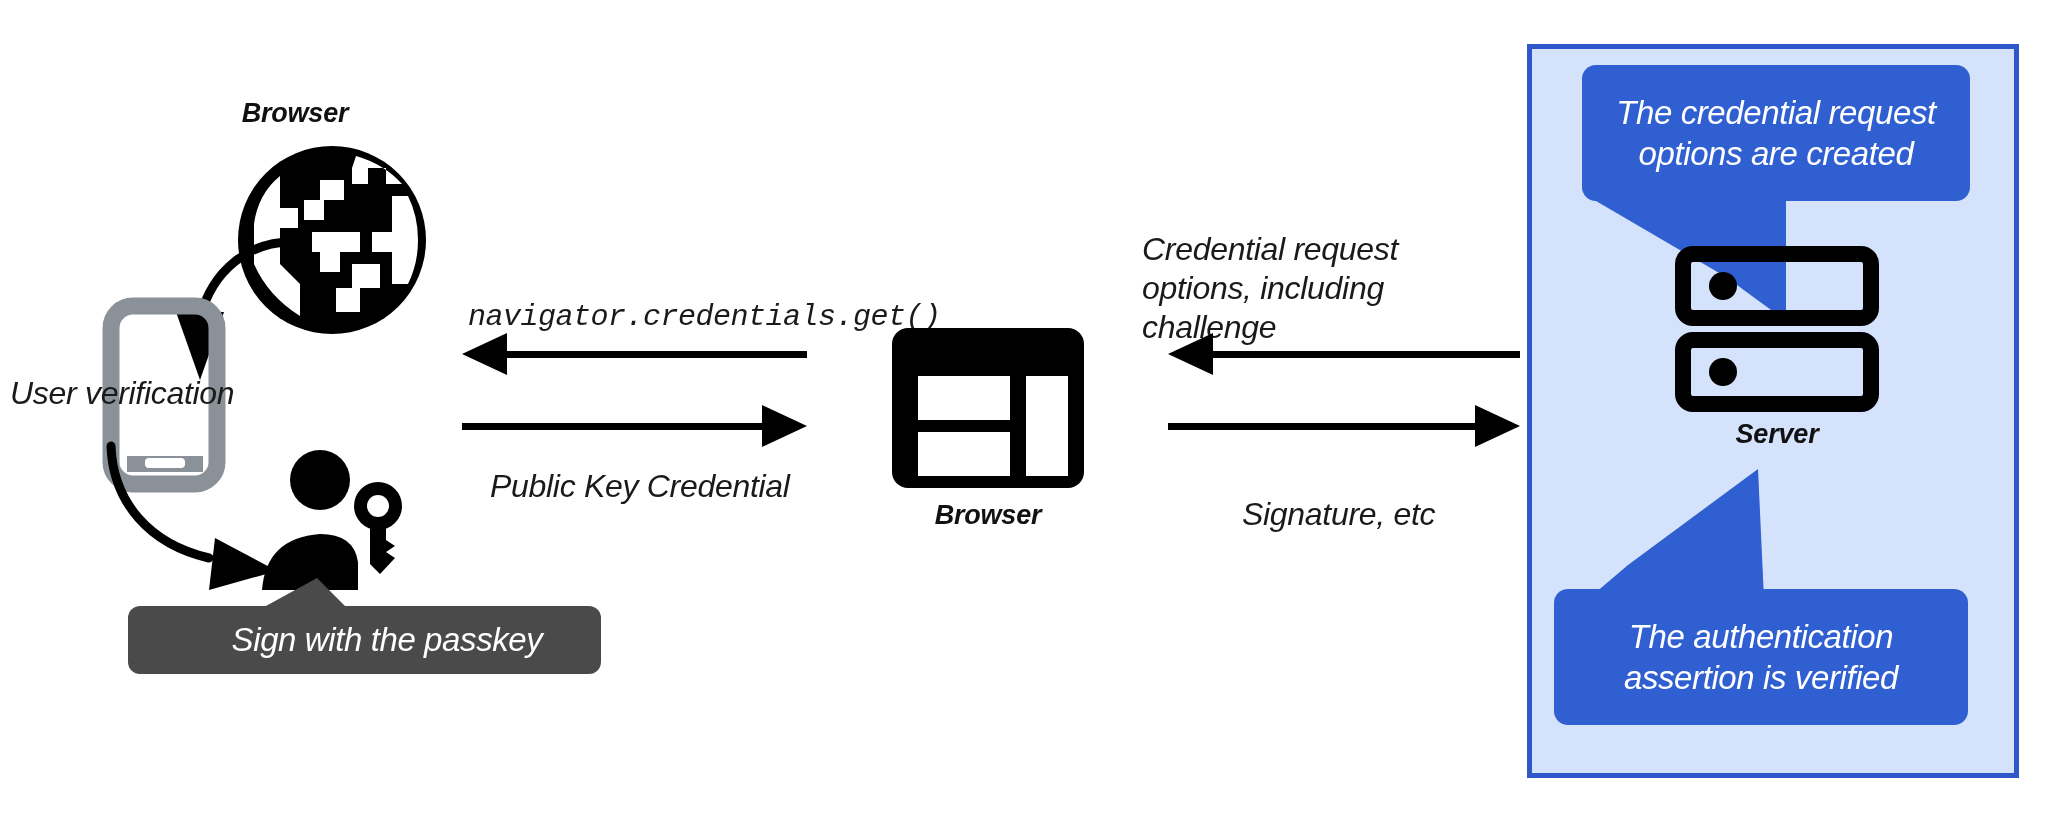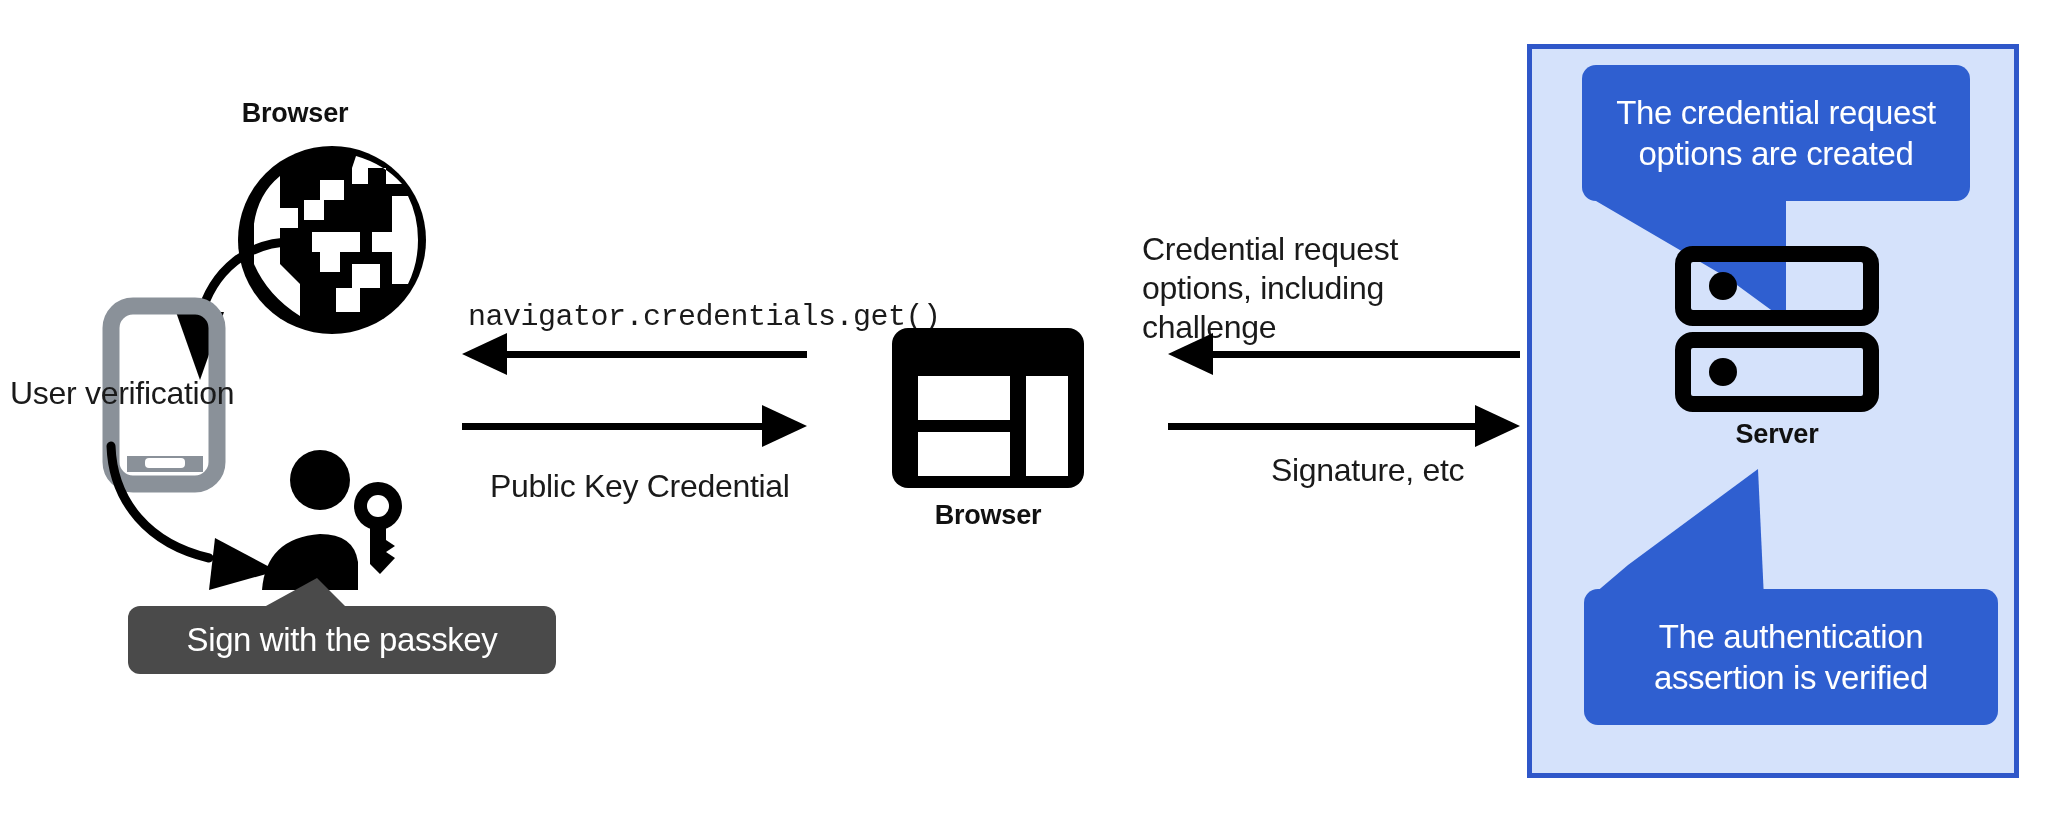--- a/index.html
+++ b/index.html
@@ -11,21 +11,21 @@
   body {
     font-family: "Liberation Sans", sans-serif;
   }
   #canvas {
     position: relative;
     width: 2046px;
     height: 818px;
     background: #ffffff;
     overflow: hidden;
   }
-  .abs { position: absolute; }
+  .abs { position: absolute; font-style: italic; }
 
   
   .node-label {
     font-family: "Liberation Sans", sans-serif;
     font-weight: bold;
     font-size: 27px;
     color: #111111;
     text-align: center;
     white-space: nowrap;
     letter-spacing: -0.2px;
@@ -152,21 +152,21 @@
       <circle cx="116" cy="66" r="11" fill="#ffffff"></circle>
       <path d="M108 88 L124 88 L124 100 L133 106 L124 112 L133 118 L118 134 L108 124 Z" fill="#000000"></path>
     </svg>
   </div>
 
   <div class="abs" style="left:225px; top:578px; width:130px; height:40px;">
     <svg width="130" height="40" viewBox="0 0 130 40" aria-hidden="true">
       <polygon points="92,0 126,34 30,34" fill="#4a4a4a"></polygon>
     </svg>
   </div>
-  <div id="passkey-tooltip" class="abs" style="left:128px; top:606px; width:428px; height:68px;">Sign with the passkey</div>
+  <div id="passkey-tooltip" class="abs" style="left:128px; top:606px; width:428px; height:68px;padding-left:45px;">Sign with the passkey</div>
 
   <div class="abs mono-label" style="left:468px; top:268px;margin-top:32px;">navigator.credentials.get()</div>
 
   <div class="abs" style="left:462px; top:333px; width:345px; height:44px;">
     <div class="arrow-shaft" style="left:42px; top:18px; width:303px;"></div>
     <div class="arrow-head left" style="left:0px; top:0px;"></div>
   </div>
 
   <div class="abs" style="left:462px; top:405px; width:345px; height:44px;">
     <div class="arrow-shaft" style="left:0px; top:18px; width:303px;"></div>
@@ -190,21 +190,21 @@
   <div class="abs" style="left:1168px; top:333px; width:352px; height:44px;">
     <div class="arrow-shaft" style="left:42px; top:18px; width:310px;"></div>
     <div class="arrow-head left" style="left:0px; top:0px;"></div>
   </div>
 
   <div class="abs" style="left:1168px; top:405px; width:352px; height:44px;">
     <div class="arrow-shaft" style="left:0px; top:18px; width:310px;"></div>
     <div class="arrow-head right" style="left:307px; top:0px;"></div>
   </div>
 
-  <div class="abs flow-label" style="left:1242px; top:452px;margin-left:29px;">Signature, etc</div>
+  <div class="abs flow-label" style="left:1242px; top:496px;">Signature, etc</div>
 
   <div id="server-panel" class="abs" style="left:1527px; top:44px; width:492px; height:734px;">
 
     <div class="abs" style="left:64px; top:146px; width:200px; height:126px;">
       <svg width="200" height="126" viewBox="0 0 200 126" aria-hidden="true">
         <polygon points="0,0 190,0 190,126 130,82 0,6" fill="#2f5fd0"></polygon>
       </svg>
     </div>
 
     <div class="callout" style="left:50px; top:16px; width:388px; height:136px;">
@@ -221,18 +221,18 @@
     </div>
 
     <div class="abs node-label" style="left:145px; top:370px; width:200px;">Server</div>
 
     <div class="abs" style="left:56px; top:420px; width:200px; height:130px;">
       <svg width="200" height="130" viewBox="0 0 200 130" aria-hidden="true">
         <polygon points="170,0 176,130 0,130 40,96" fill="#2f5fd0"></polygon>
       </svg>
     </div>
 
-    <div class="callout" style="left:22px; top:540px; width:414px; height:136px;margin-left:30px;">
+    <div class="callout" style="left:22px; top:540px; width:414px; height:136px;">
       <span>The authentication assertion is verified</span>
     </div>
   </div>
 
 </div>
 
 </body></html>

